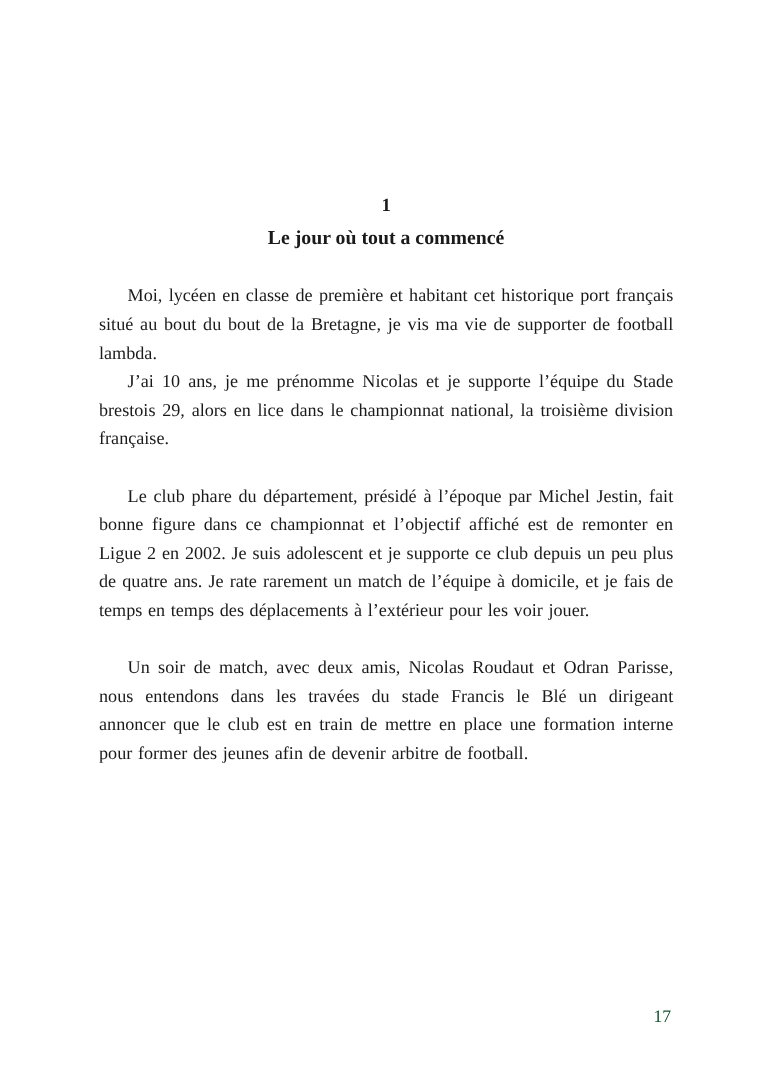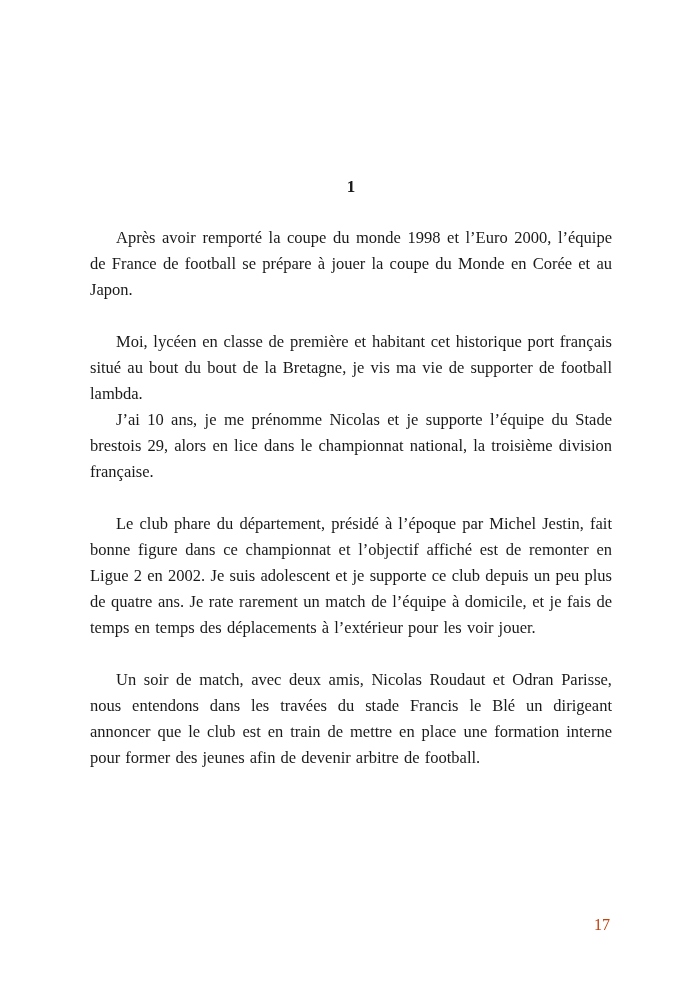--- a/index.html
+++ b/index.html
@@ -66,36 +66,36 @@
 
   p.para.gap-before {
     margin-top: 26px;
   }
 
   .page-number {
     position: absolute;
     right: 90px;
     bottom: 58px;
     font-size: 16px;
-    color: #c2410c;
+    color: #14532d;
   }
 </style>
 </head>
 <body>
 
 <div class="page">
   <div class="content">
 
     <div class="chapter-head">
       <div class="chapter-number">1</div>
+      <div class="chapter-title">Le jour où tout a commencé</div>
     </div>
 
 
     <div class="body-text">
-      <p class="para gap-before">Après avoir remporté la coupe du monde 1998 et l’Euro 2000, l’équipe de France de football se prépare à jouer la coupe du Monde en Corée et au Japon.</p>
 
       <p class="para gap-before">Moi, lycéen en classe de première et habitant cet historique port français situé au bout du bout de la Bretagne, je vis ma vie de supporter de football lambda.</p>
 
       <p class="para">J’ai 10 ans, je me prénomme Nicolas et je supporte l’équipe du Stade brestois 29, alors en lice dans le championnat national, la troisième division française.</p>
 
       <p class="para gap-before">Le club phare du département, présidé à l’époque par Michel Jestin, fait bonne figure dans ce championnat et l’objectif affiché est de remonter en Ligue 2 en 2002. Je suis adolescent et je supporte ce club depuis un peu plus de quatre ans. Je rate rarement un match de l’équipe à domicile, et je fais de temps en temps des déplacements à l’extérieur pour les voir jouer.</p>
 
       <p class="para gap-before">Un soir de match, avec deux amis, Nicolas Roudaut et Odran Parisse, nous entendons dans les travées du stade Francis le Blé un dirigeant annoncer que le club est en train de mettre en place une formation interne pour former des jeunes afin de devenir arbitre de football.</p>
     </div>
 

